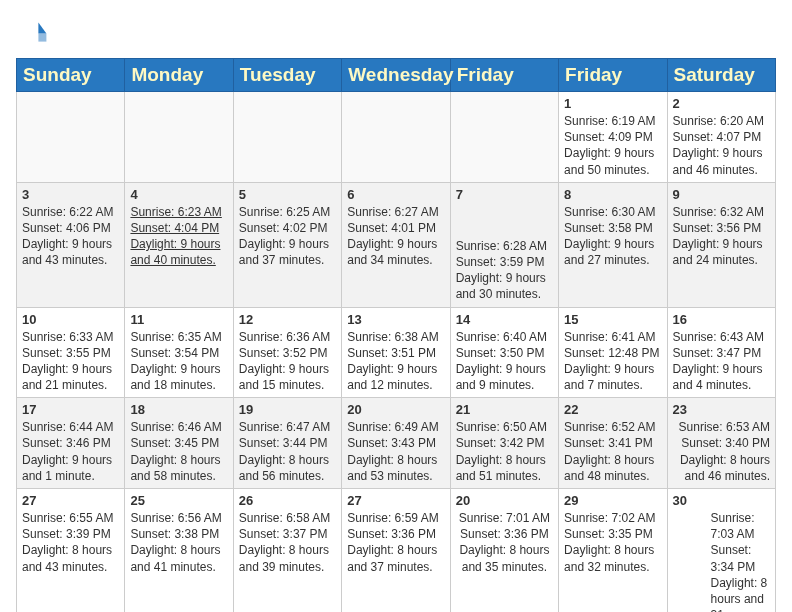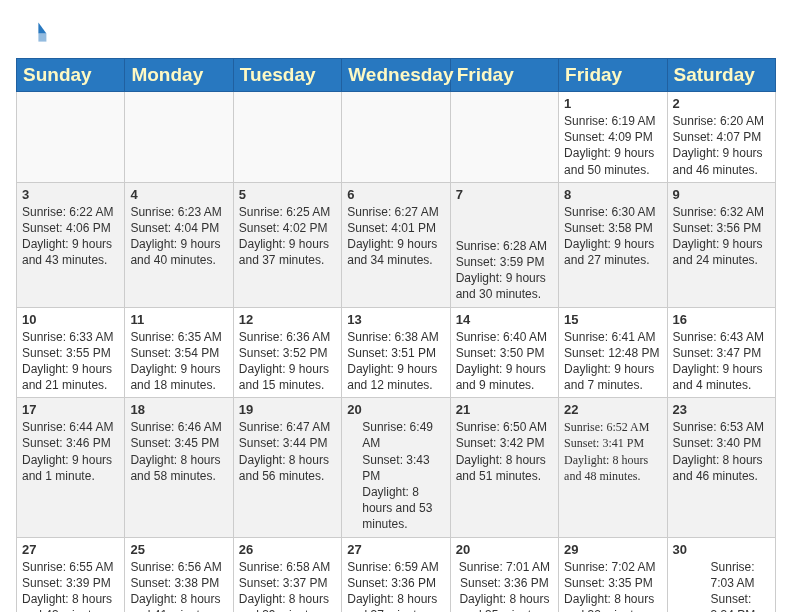--- a/index.html
+++ b/index.html
@@ -155,21 +155,21 @@
         </tr>
         <tr>
           <td>
             <span class="day-num">3</span>
             <div class="day-info" style="white-space: pre-line;">Sunrise: 6:22 AM
 Sunset: 4:06 PM
 Daylight: 9 hours and 43 minutes.</div>
           </td>
           <td>
             <span class="day-num">4</span>
-            <div class="day-info" style="white-space: pre-line;">Sunrise: 6:23 AM
+            <div class="day-info" style="white-space: pre-line; text-decoration: underline;">Sunrise: 6:23 AM
 Sunset: 4:04 PM
 Daylight: 9 hours and 40 minutes.</div>
           </td>
           <td>
             <span class="day-num">5</span>
             <div class="day-info" style="white-space: pre-line;">Sunrise: 6:25 AM
 Sunset: 4:02 PM
 Daylight: 9 hours and 37 minutes.</div>
           </td>
           <td>
@@ -255,39 +255,39 @@
 Daylight: 8 hours and 58 minutes.</div>
           </td>
           <td>
             <span class="day-num">19</span>
             <div class="day-info" style="white-space: pre-line;">Sunrise: 6:47 AM
 Sunset: 3:44 PM
 Daylight: 8 hours and 56 minutes.</div>
           </td>
           <td>
             <span class="day-num">20</span>
-            <div class="day-info" style="white-space: pre-line; margin-left: 15px;">Sunrise: 6:49 AM
+            <div class="day-info" style="white-space: pre-line;">Sunrise: 6:49 AM
 Sunset: 3:43 PM
 Daylight: 8 hours and 53 minutes.</div>
           </td>
           <td>
             <span class="day-num">21</span>
             <div class="day-info" style="white-space: pre-line;">Sunrise: 6:50 AM
 Sunset: 3:42 PM
 Daylight: 8 hours and 51 minutes.</div>
           </td>
           <td>
             <span class="day-num">22</span>
-            <div class="day-info" style="white-space: pre-line; font-family: Liberation Serif, serif;">Sunrise: 6:52 AM
+            <div class="day-info" style="white-space: pre-line;">Sunrise: 6:52 AM
 Sunset: 3:41 PM
 Daylight: 8 hours and 48 minutes.</div>
           </td>
           <td>
             <span class="day-num">23</span>
-            <div class="day-info" style="white-space: pre-line;">Sunrise: 6:53 AM
+            <div class="day-info" style="white-space: pre-line; text-align: right;">Sunrise: 6:53 AM
 Sunset: 3:40 PM
 Daylight: 8 hours and 46 minutes.</div>
           </td>
         </tr>
         <tr>
           <td>
             <span class="day-num">27</span>
             <div class="day-info" style="white-space: pre-line;">Sunrise: 6:55 AM
 Sunset: 3:39 PM
 Daylight: 8 hours and 43 minutes.</div>

